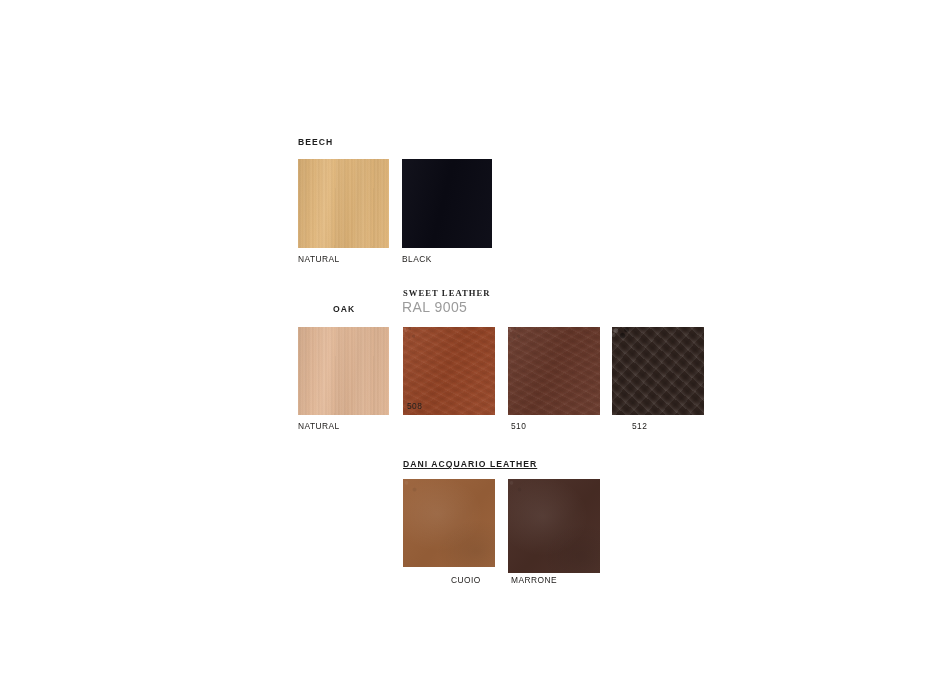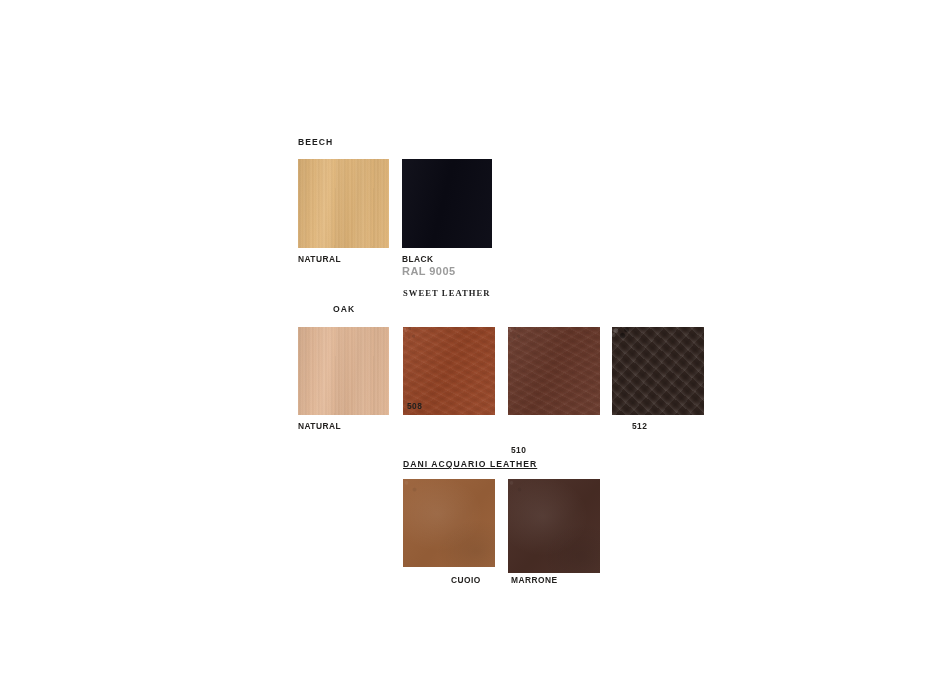--- a/index.html
+++ b/index.html
@@ -28,34 +28,35 @@
     font-size: 8.6px;
     font-weight: bold;
     letter-spacing: 1.05px;
     color: #1d1d1d;
     white-space: nowrap;
     line-height: 11px;
   }
   .swatch-label {
     position: absolute;
     font-size: 8.4px;
-    font-weight: bold;
+    font-weight: normal;
     letter-spacing: 0.45px;
     color: #23211f;
     white-space: nowrap;
     line-height: 11px;
   }
   .swatch-sublabel {
     position: absolute;
-    font-size: 11px;
-    font-weight: bold;
+    font-size: 14px;
+    font-weight: normal;
     letter-spacing: 0.45px;
     color: #9b9b9b;
     white-space: nowrap;
     line-height: 11px;
+    margin-top: 36px;
   }
 
   
   .swatch {
     position: absolute;
     overflow: hidden;
     background-repeat: no-repeat;
   }
 
   
@@ -172,21 +173,21 @@
 
   <div class="swatch wood" style="left:298px; top:327px; width:91px; height:88px; background-color:#e3b795;"></div>
   <div class="swatch-label" style="left:298px; top:421px;">NATURAL</div>
 
   <div class="group-title" style="left:403px; top:288px;font-family:Liberation Serif, serif;">SWEET LEATHER</div>
 
   <div class="swatch leather" style="left:403px; top:327px; width:92px; height:88px; background-color:#984627;"></div>
   <div class="swatch-label" style="left:407px; top:401px;">508</div>
 
   <div class="swatch leather" style="left:508px; top:327px; width:92px; height:88px; background-color:#68382a;"></div>
-  <div class="swatch-label" style="left:511px; top:421px;margin-top:24px;">510</div>
+  <div class="swatch-label" style="left:511px; top:421px;">510</div>
 
   <div class="swatch leather-coarse" style="left:612px; top:327px; width:92px; height:88px; background-color:#322520;"></div>
   <div class="swatch-label" style="left:632px; top:421px;">512</div>
 
   <div class="group-title" style="left:403px; top:459px;text-decoration:underline;">DANI ACQUARIO LEATHER</div>
 
   <div class="swatch leather-smooth" style="left:403px; top:479px; width:92px; height:88px; background-color:#9a6139;"></div>
   <div class="swatch-label" style="left:407px; top:575px;margin-left:44px;">CUOIO</div>
 
   <div class="swatch leather-smooth" style="left:508px; top:479px; width:92px; height:94px; background-color:#492d25;"></div>

